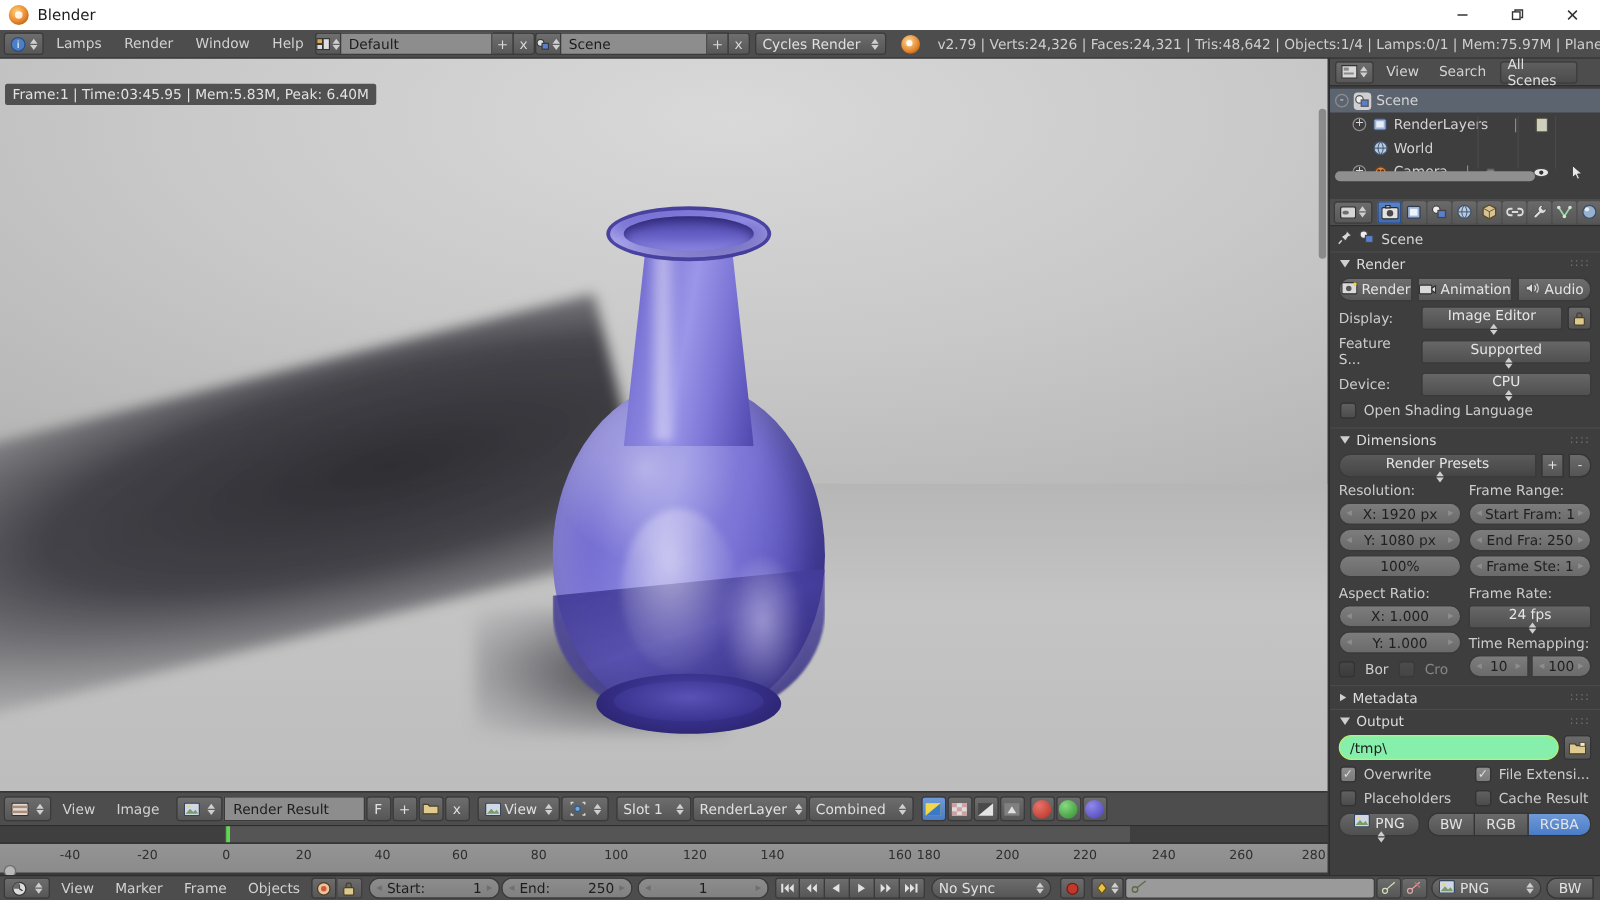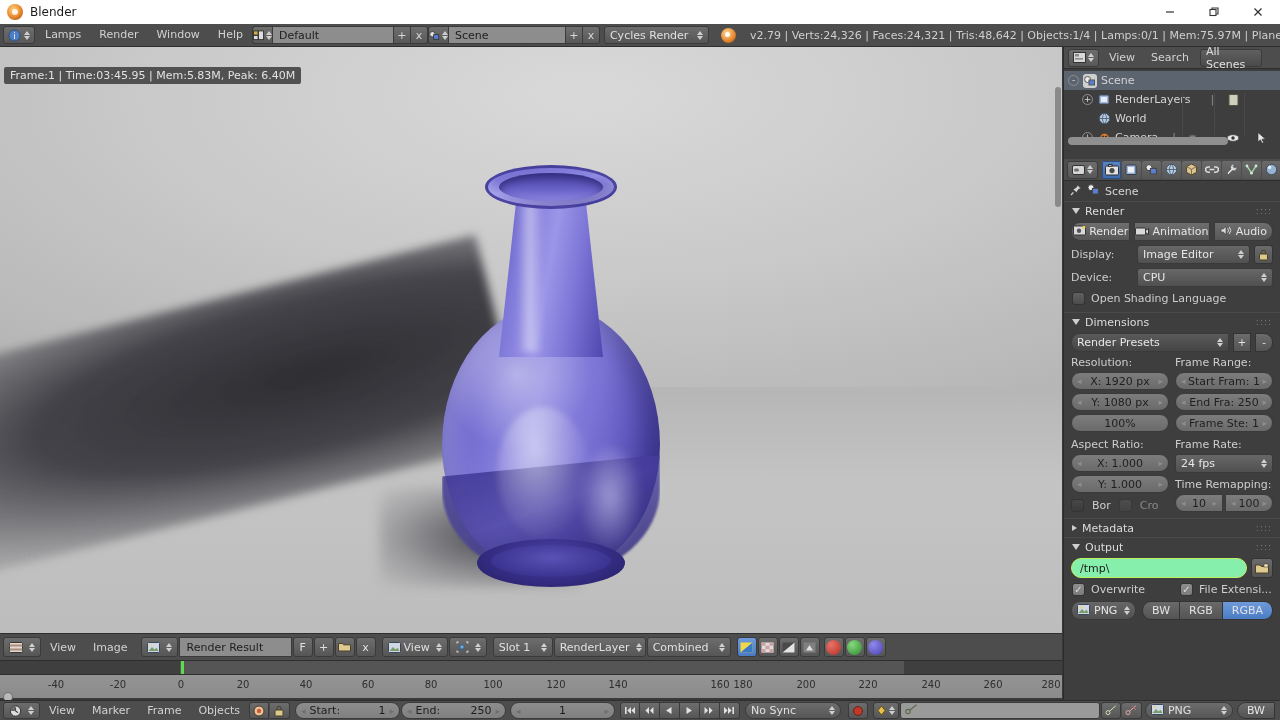--- a/index.html
+++ b/index.html
@@ -254,21 +254,21 @@
     flex: 1; height: 19px; border-radius: 9px;
     background: linear-gradient(#6e6e6e,#575757); border: 1px solid #3a3a3a;
     display: flex; align-items: center; justify-content: center; gap: 3px;
     color: #e4e4e4; font-size: 11px;
   }
   .lbl { color: #cdcdcd; font-size: 11px; }
   .sel-box {
     height: 19px; border-radius: 3px; border: 1px solid #3a3a3a;
     background: linear-gradient(#676767,#505050);
     display: flex; align-items: center; justify-content: space-between;
-    color: #e6e6e6; padding: 0 5px; font-size: 11px;
+    color: #e6e6e6; padding: 0 5px; font-size: 11px; flex-direction: column;
   }
   .num-box {
     height: 18px; border-radius: 9px; border: 1px solid #3a3a3a;
     background: linear-gradient(#7d7d7d,#6a6a6a);
     display: flex; align-items: center; justify-content: space-between;
     color: #1f1f1f; padding: 0 5px; font-size: 11px;
   }
   .num-box .arw { color: #8d8d8d; font-size: 9px; }
   .ckrow { display: flex; align-items: center; gap: 6px; padding: 3px 8px; }
   .ckbox {
@@ -679,20 +679,30 @@
         <span class="updown">
             <i class="u"></i>
             <i class="d"></i>
           </span>
       </div>
       <div class="tiny-btn" style="width:19px;height:19px">
         <svg width="11" height="12" viewBox="0 0 11 12">
             <rect x="1.5" y="5" width="8" height="6" rx="1" fill="#ddc98a" stroke="#4a412a"></rect>
             <path d="M3.4 5 V3.3 A2.1 2.1 0 0 1 7.6 3.3 V5" fill="none" stroke="#4a412a" stroke-width="1"></path>
           </svg>
+      </div>
+    </div>
+    <div class="prow">
+      <span class="lbl" style="width:62px">Feature S...</span>
+      <div class="sel-box" style="flex:1">
+        <span>Supported</span>
+        <span class="updown">
+            <i class="u"></i>
+            <i class="d"></i>
+          </span>
       </div>
     </div>
     <div class="prow">
       <span class="lbl" style="width:62px">Device:</span>
       <div class="sel-box" style="flex:1">
         <span>CPU</span>
         <span class="updown">
             <i class="u"></i>
             <i class="d"></i>
           </span>
@@ -823,20 +833,30 @@
     <div style="display:flex">
       <div class="ckrow" style="flex:1">
         <span class="ckbox on">✓</span>
         <span class="lbl">Overwrite</span>
       </div>
       <div class="ckrow" style="flex:1">
         <span class="ckbox on">✓</span>
         <span class="lbl">File Extensi...</span>
       </div>
     </div>
+    <div style="display:flex">
+      <div class="ckrow" style="flex:1">
+        <span class="ckbox"></span>
+        <span class="lbl">Placeholders</span>
+      </div>
+      <div class="ckrow" style="flex:1">
+        <span class="ckbox"></span>
+        <span class="lbl">Cache Result</span>
+      </div>
+    </div>
     <div class="prow" style="gap:6px">
       <div class="sel-box" style="flex:1;border-radius:9px">
         <span style="display:flex;align-items:center;gap:4px">
           <span>
             <svg width="13" height="11" viewBox="0 0 13 11">
                 <rect x="0.5" y="0.5" width="12" height="10" rx="1" fill="#cfd8e4" stroke="#39465a"></rect>
                 <circle cx="4" cy="3.5" r="1.2" fill="#f2d46a"></circle>
                 <path d="M1.5 9 L5 5 L7.5 7.5 L9.5 5.6 L11.5 9 Z" fill="#7a9c6b"></path>
               </svg>
           </span>

